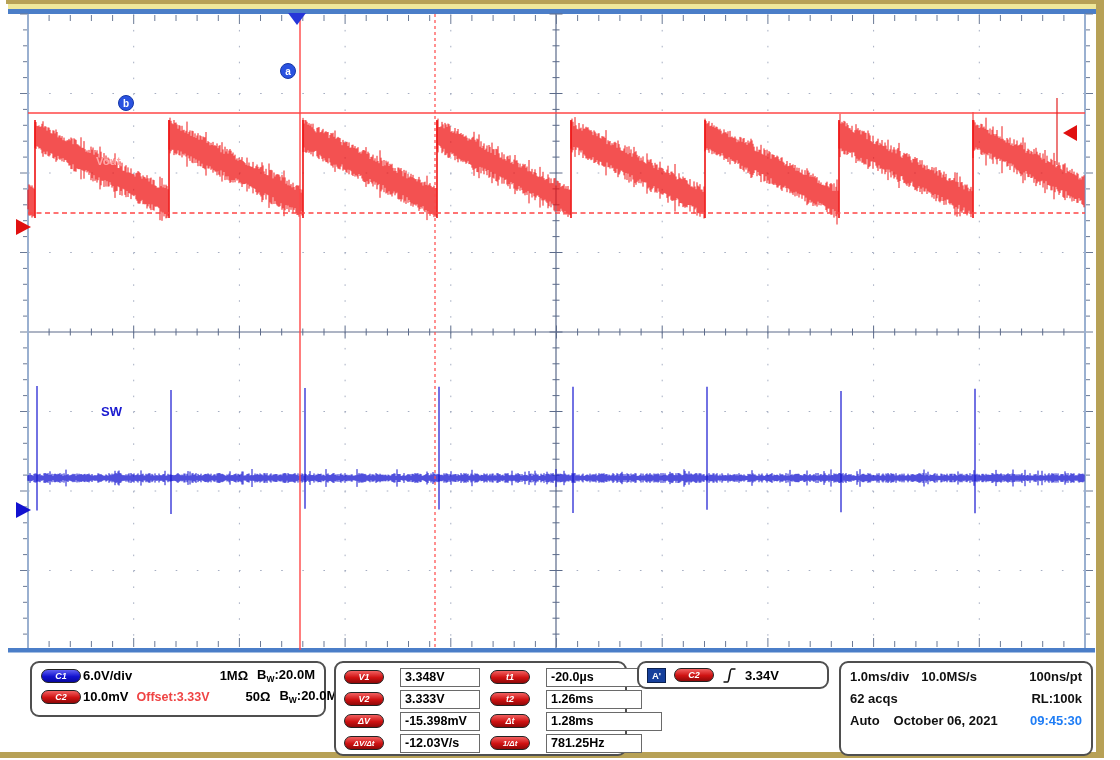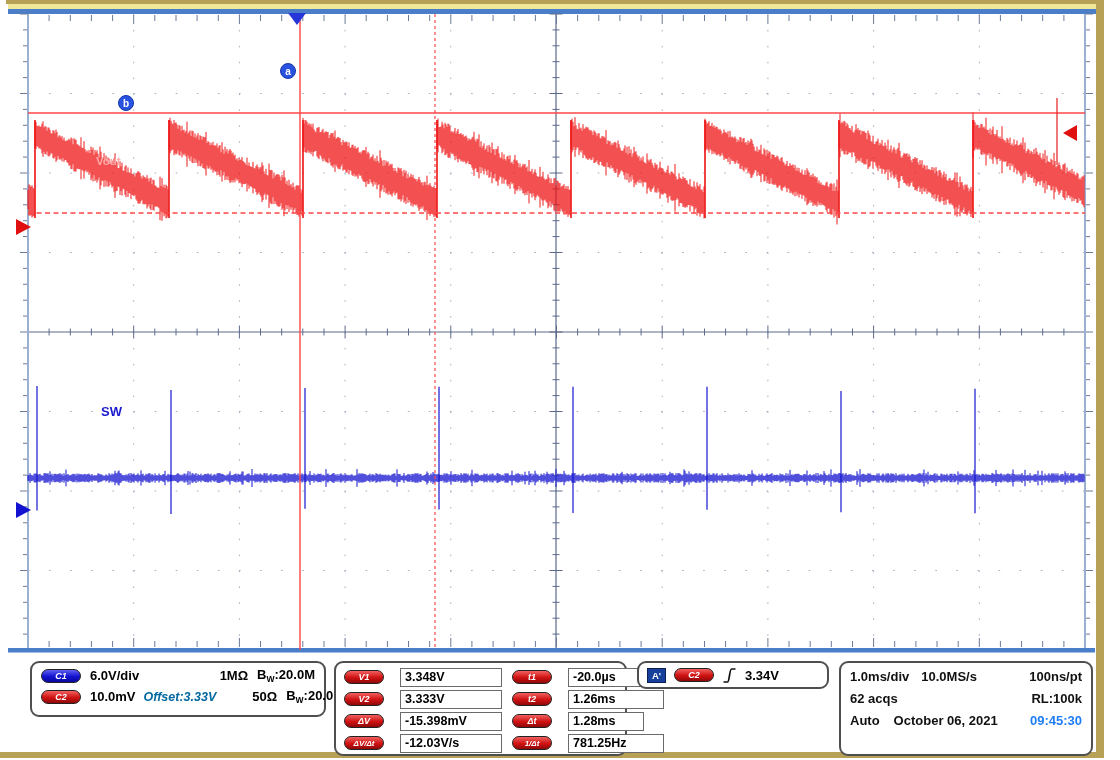--- a/index.html
+++ b/index.html
@@ -18,28 +18,28 @@
   .arrowR{width:0;height:0;border-top:8px solid transparent;border-bottom:8px solid transparent;}
   .wave-label{font-weight:bold;}
   
   .panel{position:absolute;border:2px solid #4f4f4f;border-radius:9px;background:#fff;box-sizing:border-box;}
   .pill{display:inline-flex;align-items:center;justify-content:center;min-width:40px;height:14px;border-radius:8px;
     color:#fff;font-style:italic;font-weight:bold;font-size:9px;border:1px solid #222;box-sizing:border-box;flex:none;}
   .pill.red{background:linear-gradient(#f26060,#cf1212 55%,#8f0808);}
   .pill.blue{background:linear-gradient(#6060f2,#1212cf 55%,#0808a0);}
   .pill.small-font{font-size:8px;}
   .ch-row{display:flex;align-items:center;height:21px;}
-  .ch-scale{font-weight:bold;font-size:13px;margin-left:9px;}
-  .ch-offset{font-weight:bold;font-size:12.5px;color:#0369a1;margin-left:8px;font-style:italic;}
+  .ch-scale{font-weight:bold;font-size:13px;margin-left:2px;}
+  .ch-offset{font-weight:bold;font-size:12.5px;color:#ef4444;margin-left:8px;}
   .ch-imp{font-weight:bold;font-size:13px;margin-right:9px;margin-left:36px;}
   .bw{font-weight:bold;font-size:13px;}
   .sub{font-size:8.5px;font-weight:bold;vertical-align:-3px;}
   .flexsp{flex:1;}
   .mrow{display:flex;align-items:center;height:20px;margin:2px 0;gap:16px;}
-  .vbox{width:102px;height:19px;border:1.5px solid #6a6a6a;background:#fff;font-weight:bold;font-size:12.5px;
+  .vbox{width:80px;height:19px;border:1.5px solid #6a6a6a;background:#fff;font-weight:bold;font-size:12.5px;
     display:flex;align-items:center;padding-left:4px;box-sizing:border-box;}
   .trg-badge{width:19px;height:15px;background:#16409c;border:1px solid #0a2050;color:#fff;font-size:9.5px;font-weight:bold;
     display:flex;align-items:center;justify-content:center;box-sizing:border-box;flex:none;}
   .hrow{display:flex;align-items:center;height:22px;padding:0 9px;font-size:13px;font-weight:bold;color:#111;}
   .cyan{color:#2fd9e8;}
   .clock{color:#1f7df5;}
   .darrow{color:#1313d8;font-size:16px;font-weight:bold;line-height:14px;}
 </style>
 </head>
 <body>
@@ -129,21 +129,21 @@
       <div class="mrow">
         <span class="pill red">t1</span>
         <span class="vbox" style="width:96px;">-20.0µs</span>
       </div>
       <div class="mrow">
         <span class="pill red">t2</span>
         <span class="vbox" style="width:96px;text-align:center;">1.26ms</span>
       </div>
       <div class="mrow">
         <span class="pill red">Δt</span>
-        <span class="vbox" style="width:76px;">1.28ms</span>
+        <span class="vbox" style="width:116px;">1.28ms</span>
       </div>
       <div class="mrow">
         <span class="pill red small-font">1/Δt</span>
         <span class="vbox" style="width:96px;">781.25Hz</span>
       </div>
     </div>
   </div>
 
   <div class="panel" style="left:637px;top:661px;width:192px;height:28px;display:flex;align-items:center;gap:8px;padding:0 8px;">
     <span class="trg-badge">A'</span>

